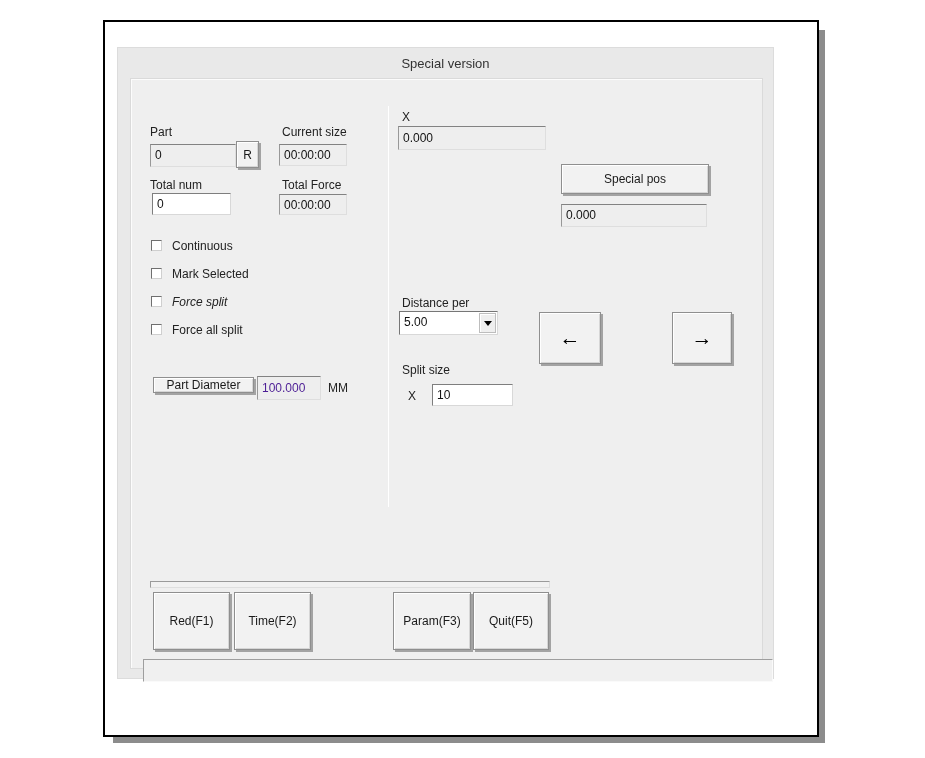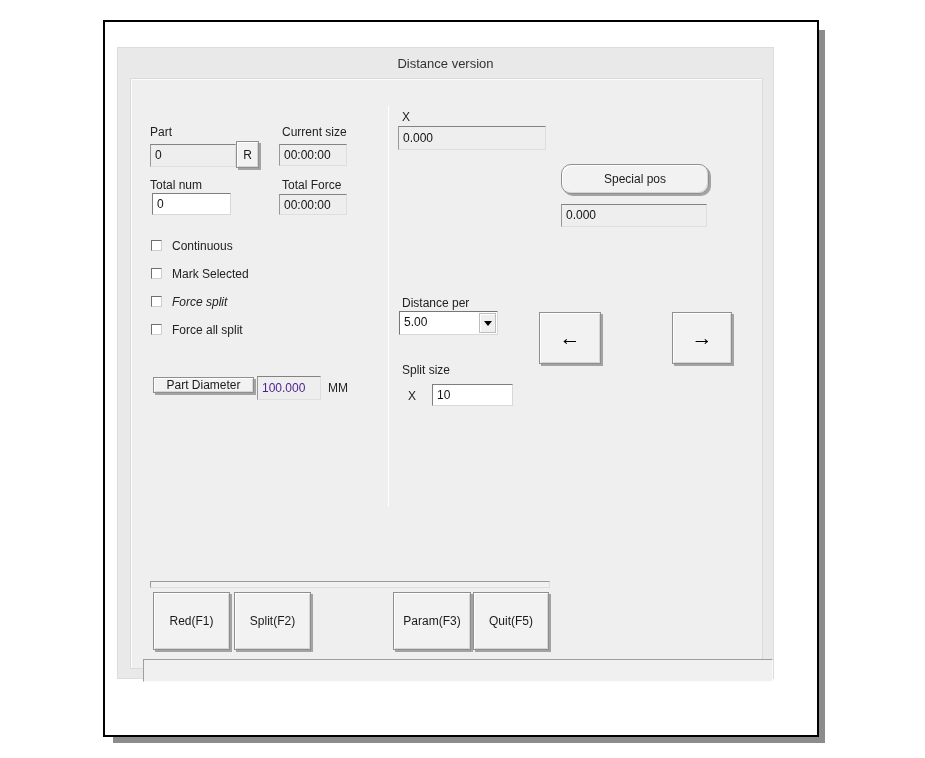--- a/index.html
+++ b/index.html
@@ -85,21 +85,21 @@
   .statusbar {
     position:absolute; left:25px; top:611px; width:630px; height:23px;
     background:#f0f0f0; border:1px solid; border-color:#9e9e9e #fafafa #fafafa #9e9e9e;
   }
 </style>
 </head>
 <body>
 
 <div class="window">
   <div class="dialog">
-    <div class="dialog-title">Distance version</div>
+    <div class="dialog-title">Special version</div>
 
     <div class="groupbox"></div>
 
     <div class="lbl" style="left:32px; top:77px;">Part</div>
     <div class="sunken" style="left:32px; top:96px; width:86px; height:23px;">0</div>
     <button class="btn" style="left:118px; top:93px; width:23px; height:27px;">R</button>
 
     <div class="lbl" style="left:164px; top:77px;">Current size</div>
     <div class="sunken" style="left:161px; top:96px; width:68px; height:22px;">00:00:00</div>
 
@@ -128,21 +128,21 @@
 
     <button class="btn" style="left:35px; top:329px; width:101px; height:16px;">Part Diameter</button>
     <div class="sunken disabled" style="left:139px; top:328px; width:64px; height:24px; line-height:22px;">100.000</div>
     <div class="lbl" style="left:210px; top:333px;">MM</div>
 
     <div class="vdivider"></div>
 
     <div class="lbl" style="left:284px; top:62px;">X</div>
     <div class="sunken" style="left:280px; top:78px; width:148px; height:24px; line-height:22px;">0.000</div>
 
-    <button class="btn" style="left:443px; top:116px; width:148px; height:30px;border-radius:10px;">Special pos</button>
+    <button class="btn" style="left:443px; top:116px; width:148px; height:30px;">Special pos</button>
     <div class="sunken" style="left:443px; top:156px; width:146px; height:23px;">0.000</div>
 
     <div class="lbl" style="left:284px; top:248px;">Distance per</div>
     <div class="combo" style="left:281px; top:263px; width:99px; height:24px;text-align:center;">
       <span class="combo-value">5.00</span>
       <span class="combo-btn">
         <span class="caret-down"></span>
       </span>
     </div>
 
@@ -153,19 +153,19 @@
         <span>→</span>
       </button>
 
     <div class="lbl" style="left:284px; top:315px;">Split size</div>
     <div class="lbl" style="left:290px; top:341px;">X</div>
     <input class="tinput" style="left: 314px; top: 336px; width: 81px; height: 22px;" value="10">
 
     <div class="thinbar"></div>
 
     <button class="btn" style="left:35px; top:544px; width:77px; height:58px;">Red(F1)</button>
-    <button class="btn" style="left:116px; top:544px; width:77px; height:58px;">Split(F2)</button>
+    <button class="btn" style="left:116px; top:544px; width:77px; height:58px;">Time(F2)</button>
     <button class="btn" style="left:275px; top:544px; width:78px; height:58px;">Param(F3)</button>
     <button class="btn" style="left:355px; top:544px; width:76px; height:58px;">Quit(F5)</button>
 
     <div class="statusbar"></div>
   </div>
 </div>
 
 </body></html>

